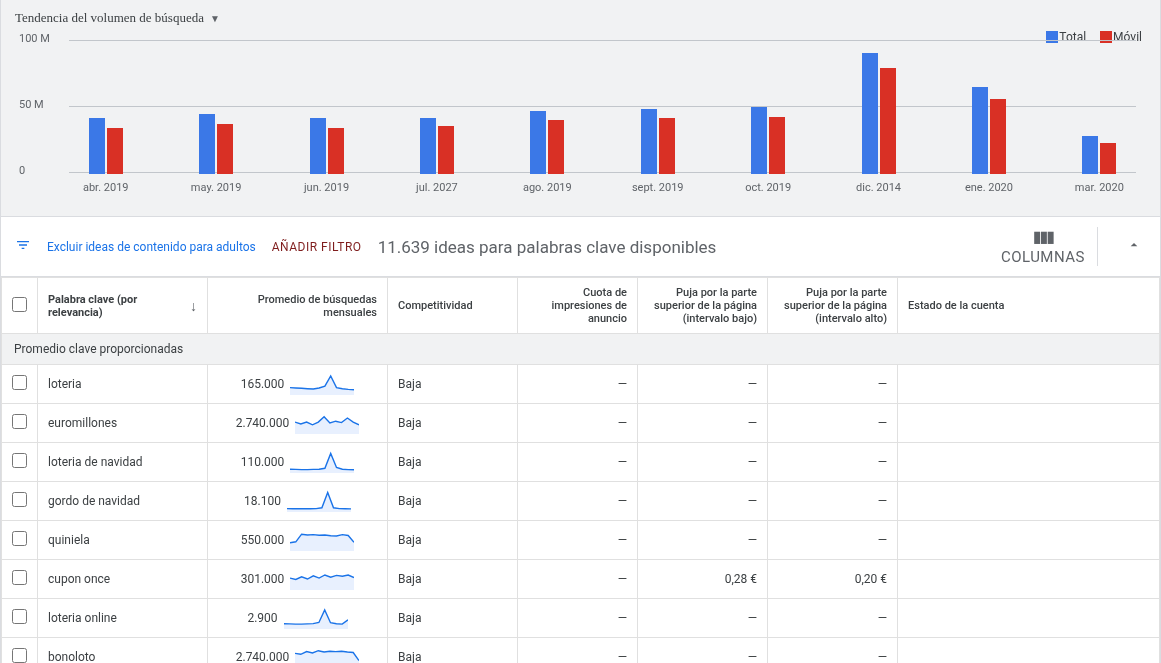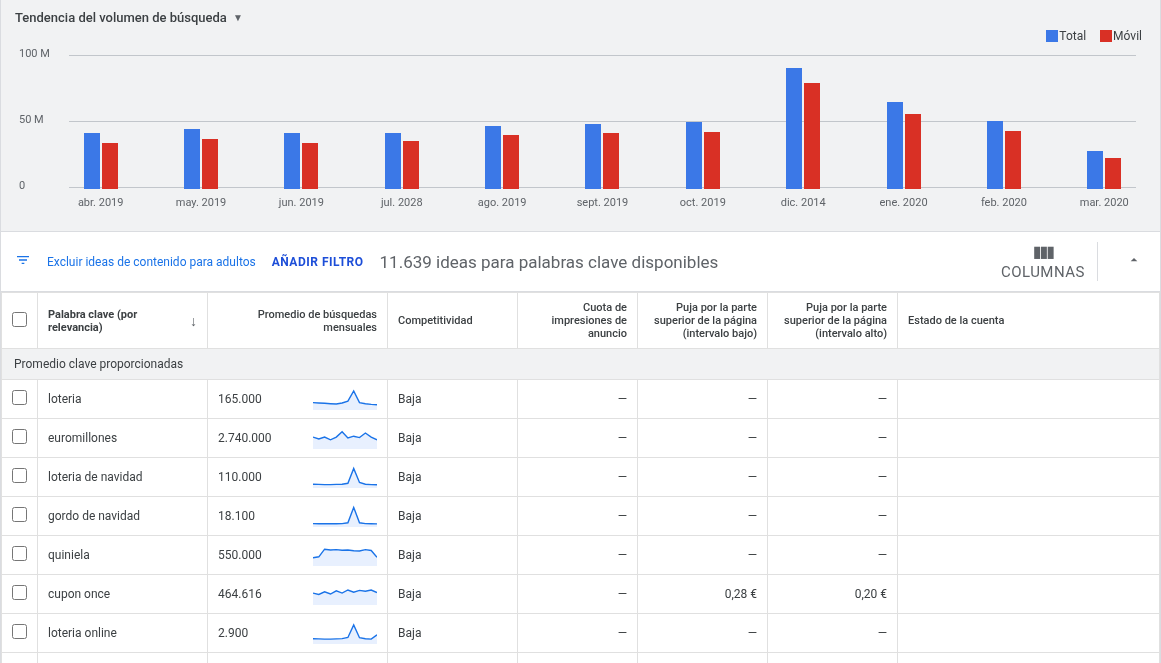--- a/index.html
+++ b/index.html
@@ -17,29 +17,30 @@
   }
   .chart-header {
     padding: 10px 14px 4px 14px;
     font-size: 13px;
     font-weight: 500;
     color: #3c4043;
     display: flex;
     align-items: center;
     gap: 6px;
     cursor: pointer;
+    font-family: Liberation Serif, serif;
   }
   .chart-header .drop { font-size: 10px; color: #5f6368; }
   .chart-area { position: relative; padding: 6px 14px 10px 14px; }
   .legend { position: absolute; right: 18px; top: 0; display: flex; gap: 14px; font-size: 12px; color:#3c4043;}
   .legend-item { display: flex; align-items: center; gap: 1px; }
   .swatch { width: 12px; height: 12px; display: inline-block; }
   .sw-total { background: #3b78e7; }
   .sw-movil { background: #d93025; }
-  .chart { position: relative; height: 160px; margin-top: 16px; }
+  .chart { position: relative; height: 160px; }
   .ylabel { position: absolute; left: 4px; font-size: 11px; color: #5f6368; }
   .grid { position: absolute; left: 54px; right: 10px; border-bottom: 1px solid #c2c6cb; }
   .bars { position: absolute; left: 54px; right: 10px; bottom: 22px; top: 0; display: flex; gap: 37px; }
   .month-col { flex: 1; position: relative; display: flex; align-items: flex-end; justify-content: center; gap: 2px; }
   .bar { width: 16px; }
   .bar.total { background: #3b78e7; }
   .bar.movil { background: #d93025; }
   .month-label { position: absolute; bottom: -20px; left: 0; right: 0; text-align: center; font-size: 11px; color: #5f6368; white-space: nowrap; }
 
   .filter-bar {
@@ -47,21 +48,21 @@
     border-top: 1px solid #dadce0;
     border-bottom: 1px solid #dadce0;
     display: flex;
     align-items: center;
     padding: 10px 14px;
     gap: 16px;
     margin-top: 10px;
   }
   .filter-icon { color: #1a73e8; }
   .link-blue { color: #1a73e8; font-size: 12px; cursor: pointer; }
-  .add-filter { color: #1d4ed8; font-size: 12px; letter-spacing: 0.5px; font-weight: 700; cursor: pointer; }
+  .add-filter { color: #7f1d1d; font-size: 12px; letter-spacing: 0.5px; font-weight: 400; cursor: pointer; }
   .ideas-count { color: #5f6368; font-size: 17px; }
   .spacer { flex: 1; }
   .columns-btn { display: flex; flex-direction: column; align-items: center; gap: 2px; cursor: pointer; padding: 0 12px; border-right: 1px solid #dadce0; }
   .columns-btn .icon { font-size: 16px; color: #5f6368; letter-spacing: -2px; }
   .columns-btn .text { font-size: 15px; color: #5f6368; letter-spacing: 0.5px; }
   .collapse-btn { cursor: pointer; color: #5f6368; padding: 0 4px 0 12px; }
 
   table { border-collapse: collapse; width: 100%; background: #fff; table-layout: fixed; }
   th, td { border: 1px solid #e0e0e0; padding: 8px 10px; vertical-align: middle; }
   th { background: #fff; font-weight: 500; font-size: 11px; color: #3c4043; text-align: left; }
@@ -70,21 +71,21 @@
   .sort-arrow { color:#5f6368; font-size:14px; }
   .group-row td { background: #f1f2f3; text-align:left; font-size: 12px; color:#3c4043; padding: 8px 12px;}
   .cb { width: 36px; text-align:center; }
   input[type=checkbox] { width: 15px; height: 15px; cursor:pointer; accent-color:#5f6368;}
   .kw-col { width: 170px; }
   .avg-col { width: 180px; }
   .comp-col { width: 130px; }
   .imp-col { width: 120px; }
   .bid-col { width: 130px; }
   .status-col { width: auto; }
-  .avg-cell { display:flex; align-items:center; justify-content:space-between; gap:6px; }
+  .avg-cell { display:flex; align-items:center; justify-content:center; gap:6px; }
   .avg-num { text-align:right; color:#3c4043; font-size:12px; white-space:nowrap;}
   .spark { width: 64px; height: 22px; flex:none; }
   .dash { text-align:right; color:#3c4043; }
   .euro { text-align:right; color:#3c4043; font-size:12px; }
   th.right { text-align:right; }
 </style>
 </head>
 <body>
 
 <div class="panel">
@@ -124,21 +125,21 @@
             <div class="month-label">may. 2019</div>
           </div>
           <div class="month-col">
             <div class="bar total" style="height: 55.76px;"></div>
             <div class="bar movil" style="height: 46.24px;"></div>
             <div class="month-label">jun. 2019</div>
           </div>
           <div class="month-col">
             <div class="bar total" style="height: 55.76px;"></div>
             <div class="bar movil" style="height: 47.6px;"></div>
-            <div class="month-label">jul. 2028</div>
+            <div class="month-label">jul. 2027</div>
           </div>
           <div class="month-col">
             <div class="bar total" style="height: 62.56px;"></div>
             <div class="bar movil" style="height: 54.4px;"></div>
             <div class="month-label">ago. 2019</div>
           </div>
           <div class="month-col">
             <div class="bar total" style="height: 65.28px;"></div>
             <div class="bar movil" style="height: 55.76px;"></div>
             <div class="month-label">sept. 2019</div>
@@ -150,25 +151,20 @@
           </div>
           <div class="month-col">
             <div class="bar total" style="height: 121.04px;"></div>
             <div class="bar movil" style="height: 106.08px;"></div>
             <div class="month-label">dic. 2014</div>
           </div>
           <div class="month-col">
             <div class="bar total" style="height: 87.04px;"></div>
             <div class="bar movil" style="height: 74.8px;"></div>
             <div class="month-label">ene. 2020</div>
-          </div>
-          <div class="month-col">
-            <div class="bar total" style="height: 68px;"></div>
-            <div class="bar movil" style="height: 58.48px;"></div>
-            <div class="month-label">feb. 2020</div>
           </div>
           <div class="month-col">
             <div class="bar total" style="height: 38.08px;"></div>
             <div class="bar movil" style="height: 31.28px;"></div>
             <div class="month-label">mar. 2020</div>
           </div>
         </div>
     </div>
   </div>
 
@@ -315,21 +311,21 @@
           <td class="dash">—</td>
           <td class="euro">—</td>
           <td class="euro">—</td>
           <td></td>
         </tr>
         <tr>
           <td class="cb"><input type="checkbox" style=""></td>
           <td>cupon once</td>
           <td>
             <div class="avg-cell">
-              <span class="avg-num">464.616</span>
+              <span class="avg-num">301.000</span>
               <svg class="spark" viewBox="0 0 64 22">
                 <path d="M0.0 10.1 L5.8 11.4 L11.6 8.8 L17.5 11.0 L23.3 7.8 L29.1 10.1 L34.9 7.0 L40.7 9.2 L46.5 7.4 L52.4 8.3 L58.2 7.0 L64.0 9.6 L64 22 L0 22 Z" fill="#e8f0fe"></path>
                 <path d="M0.0 10.1 L5.8 11.4 L11.6 8.8 L17.5 11.0 L23.3 7.8 L29.1 10.1 L34.9 7.0 L40.7 9.2 L46.5 7.4 L52.4 8.3 L58.2 7.0 L64.0 9.6 " fill="none" stroke="#1a73e8" stroke-width="1.4"></path>
               </svg>
             </div>
           </td>
           <td>Baja</td>
           <td class="dash">—</td>
           <td class="euro">0,28 €</td>
           <td class="euro">0,20 €</td>

